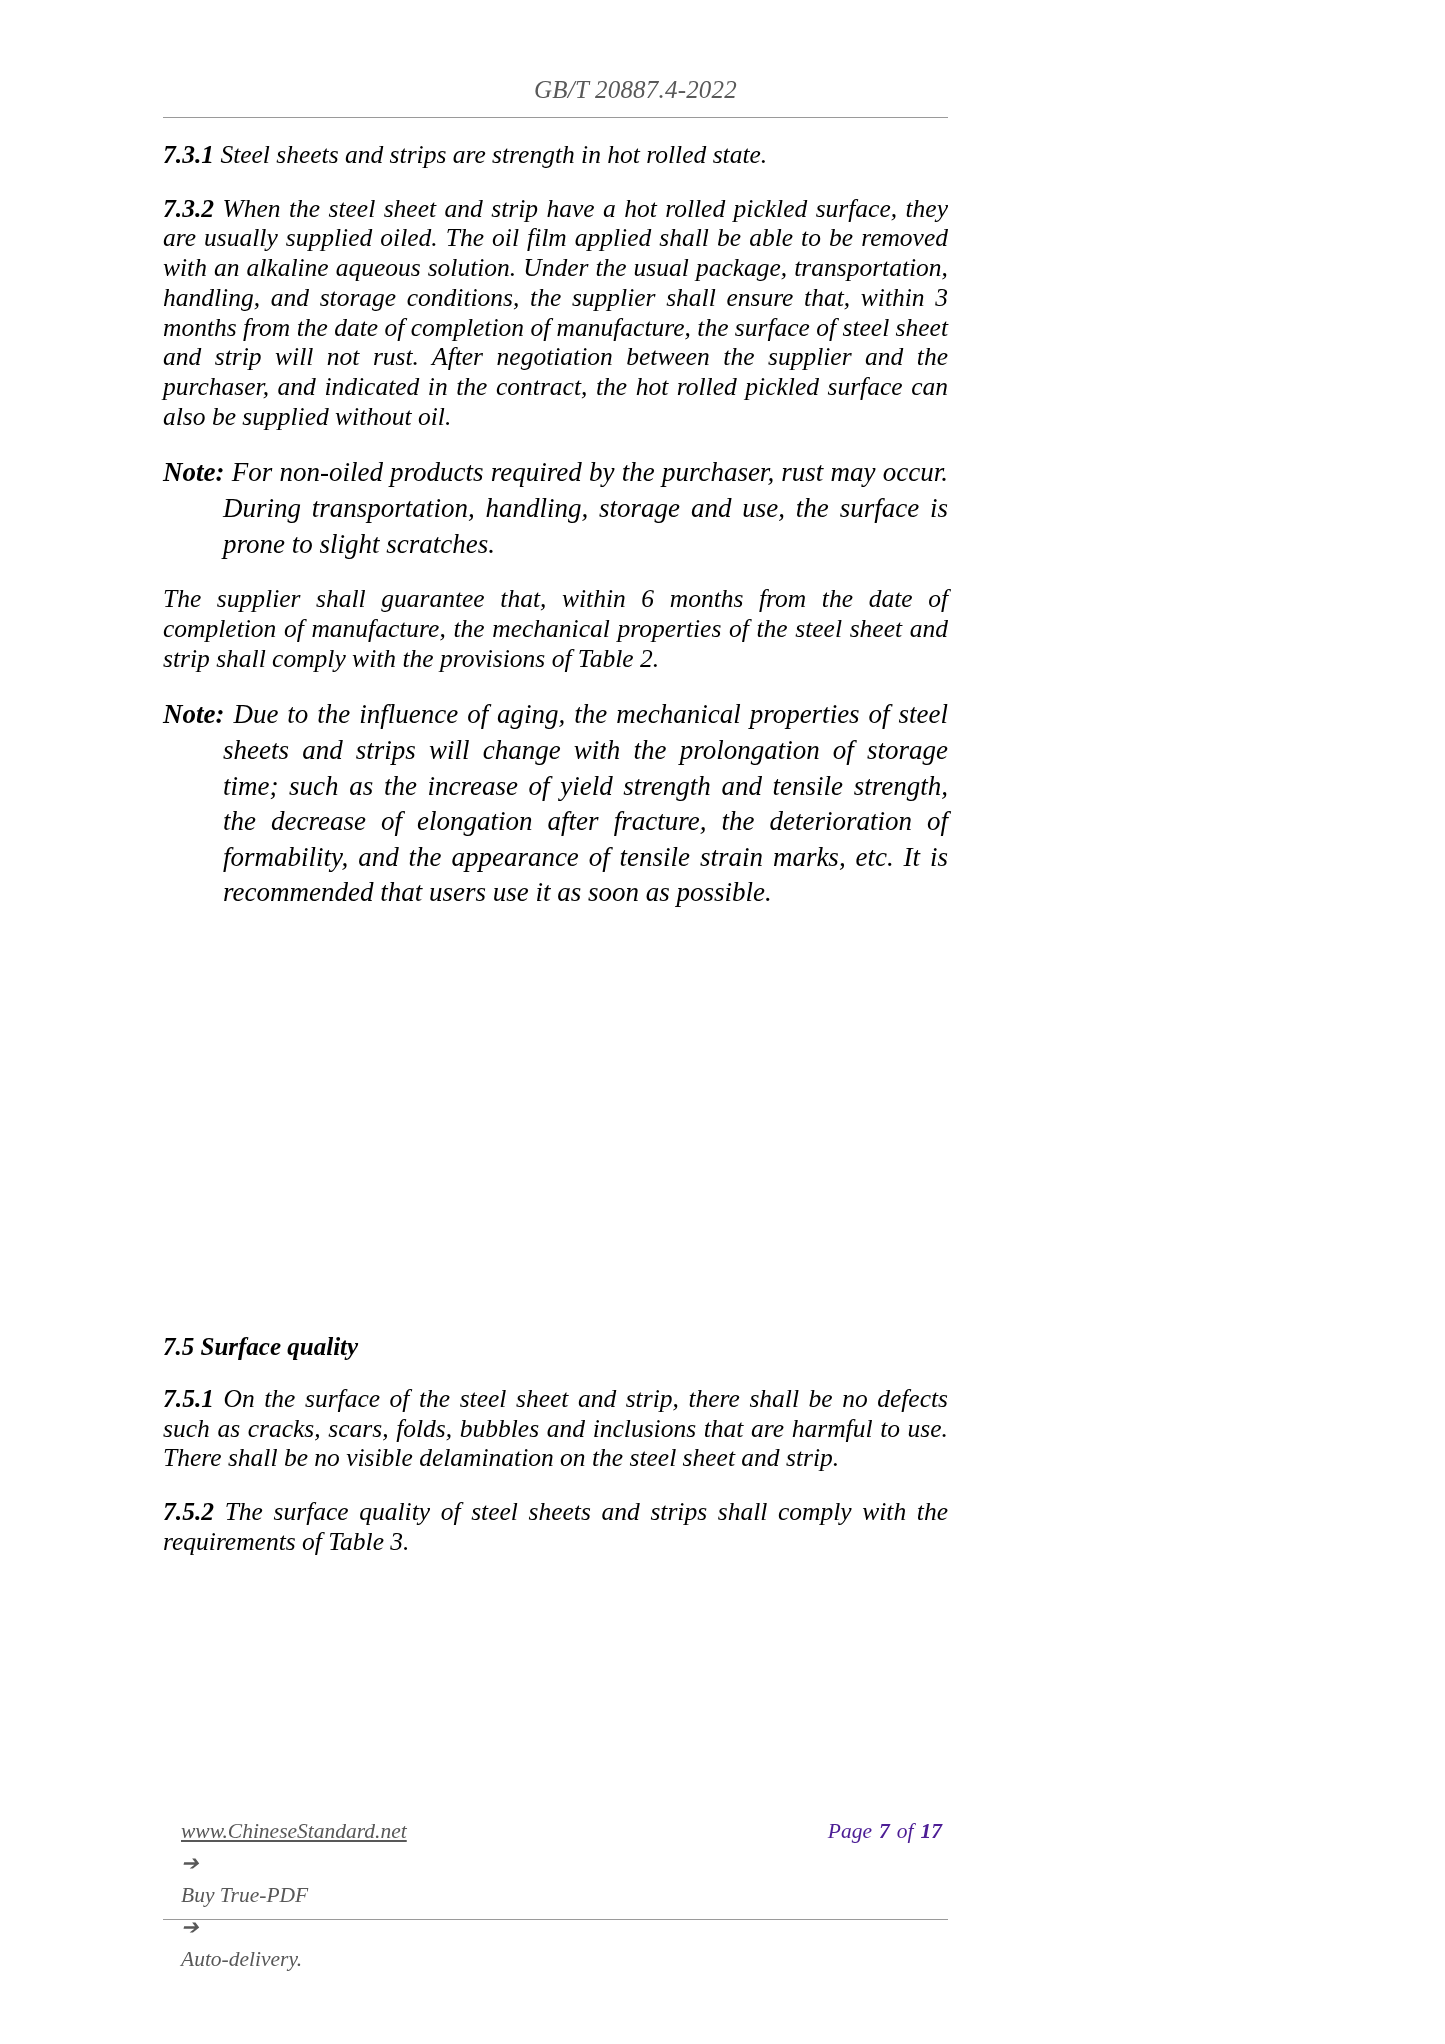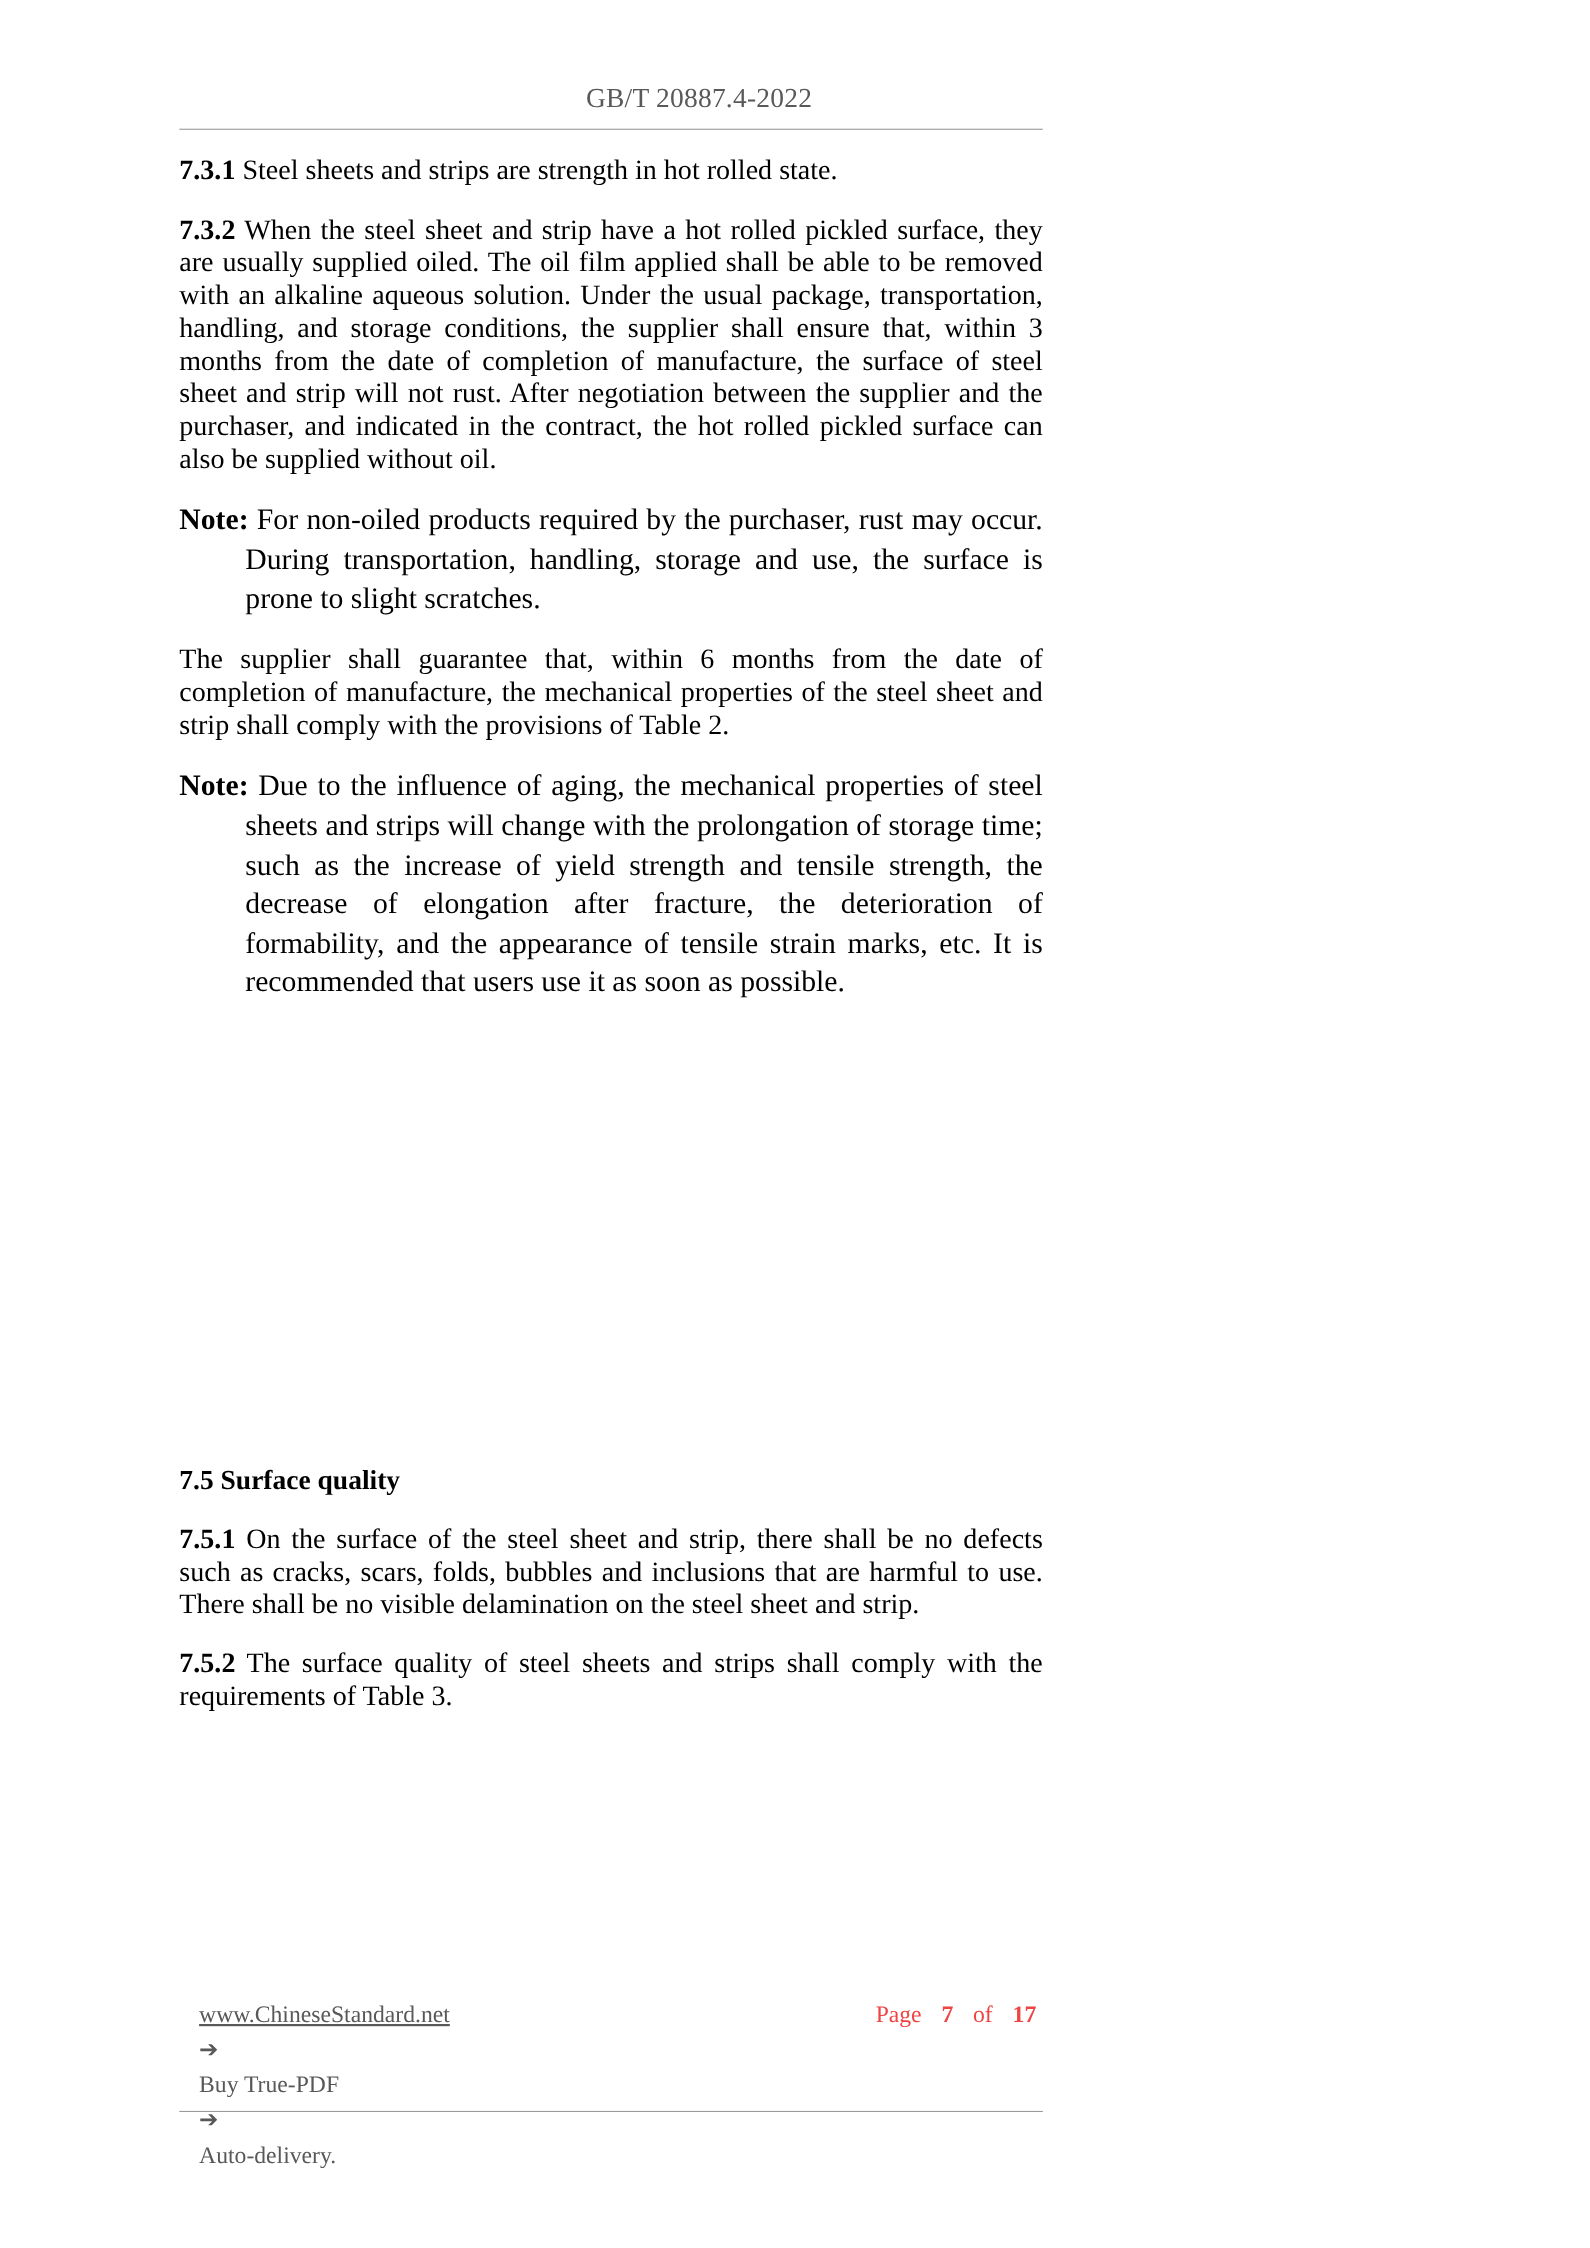--- a/index.html
+++ b/index.html
@@ -11,20 +11,21 @@
     font-family: "Liberation Serif", "DejaVu Serif", serif;
     color: #000000;
   }
   .page {
     position: relative;
     width: 1445px;
     height: 2044px;
     background: #ffffff;
     box-sizing: border-box;
     overflow: hidden;
+    font-style: italic;
   }
   .content {
     position: absolute;
     left: 163px;
     top: 0;
     width: 785px;
     height: 2044px;
   }
 
   
@@ -127,22 +128,22 @@
   }
   .arrow-icon {
     font-size: 21px;
     color: #585858;
     line-height: 1;
   }
   .footer-right {
     padding-right: 6px;
     display: flex;
     align-items: flex-start;
-    gap: 18px;
-    color: #ef4444;
+    gap: 7px;
+    color: #4c1d95;
   }
   .footer-right .num {
     font-weight: bold;
   }
 </style>
 </head>
 <body>
 
 <div class="page">
   <div class="content">

